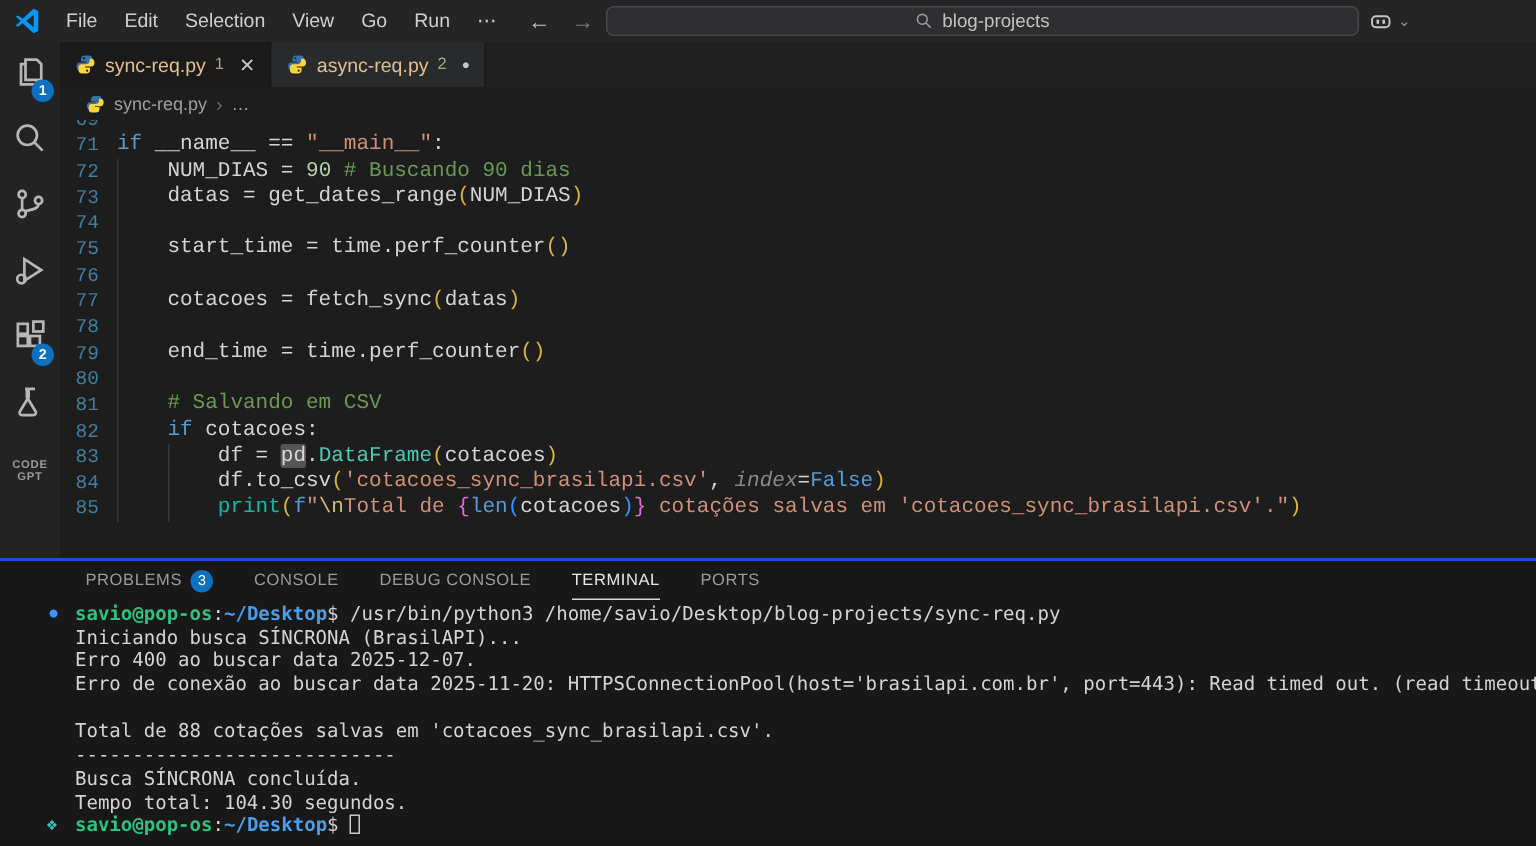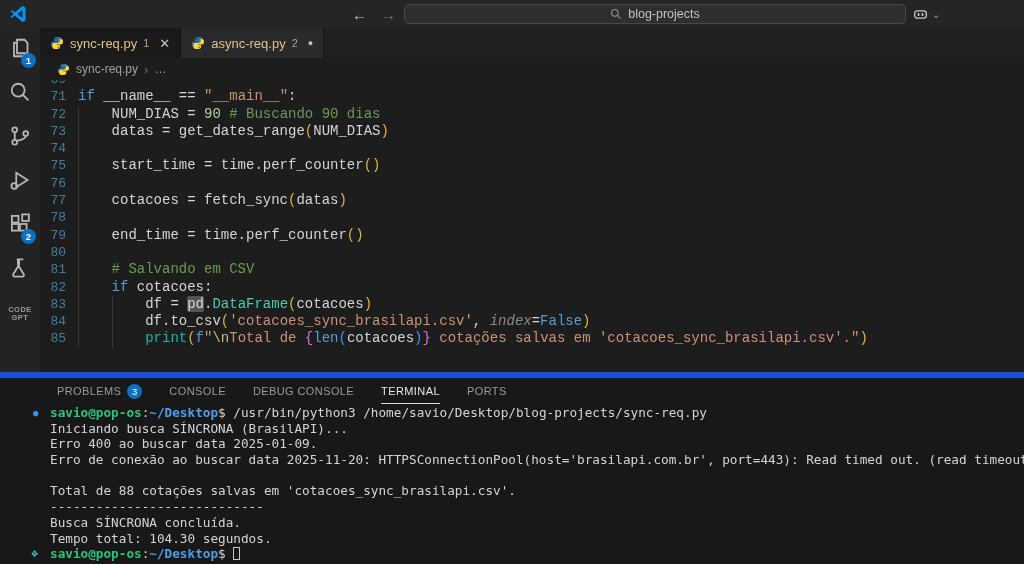--- a/index.html
+++ b/index.html
@@ -57,21 +57,21 @@
   .ig { display:inline-block; width:4ch; height:17.3px; vertical-align:top;
         box-shadow:inset 1px 0 0 #373737; }
   .tk-c{color:#6a9955} .tk-k{color:#569cd6} .tk-s{color:#ce9178} .tk-e{color:#d7ba7d}
   .tk-n2{color:#b5cea8} .tk-cl{color:#4ec9b0} .tk-fy{color:#14b8a6} .tk-g{color:#d8b53d}
   .tk-br{color:#da70d6} .tk-bp{color:#3794ff} .tk-pr{color:#8a8a8a;font-style:italic}
   .tk-t{color:#d4d4d4}
   .tk-hl{color:#d8d8d8;background:#555;border-radius:2px}
 
   
   #panel { position:absolute; left:0; top:372px; width:1024px; height:192px; background:#181818;
-           border-top:6px solid #1d4ed8; }
+           border-top:2px solid #1d4ed8; }
   #paneltabs { display:flex; gap:27px; padding-left:57px; height:26px; align-items:center; }
   .ptab { font-size:11px; letter-spacing:.4px; color:#9b9b9b; display:flex; align-items:center; gap:6px;
           height:100%; }
   .ptab.active { color:#e8e8e8; box-shadow:inset 0 -1px 0 #d7d7d7; }
   .pbadge { min-width:15px; height:15px; border-radius:8px; background:#0e70c0; color:#fff;
             font-size:9.5px; display:flex; align-items:center; justify-content:center; padding:0 3px; }
 
   
   #terminal { position:absolute; left:50px; top:27px; right:0; bottom:0;
               font-family:"DejaVu Sans Mono", monospace; font-size:12.7px; line-height:15.7px;
@@ -83,20 +83,29 @@
 </style>
 </head>
 <body>
 
 <div id="window">
 
   <div id="titlebar">
     <svg id="vscode-logo" viewBox="0 0 24 24">
       <path fill="#0098ff" d="M17.8 1.2 8.1 10 4.2 7 2 8.1l4.3 3.9L2 15.9 4.2 17l3.9-3 9.7 8.8 4.2-2V3.2l-4.2-2zM18 6.5v11L11.2 12 18 6.5z"></path>
     </svg>
+    <div id="menus" style="display: flex;">
+        <span class="mi">File</span>
+        <span class="mi">Edit</span>
+        <span class="mi">Selection</span>
+        <span class="mi">View</span>
+        <span class="mi">Go</span>
+        <span class="mi">Run</span>
+        <span class="mi">⋯</span>
+      </div>
     <div id="nav-arrows">
       <span class="bck">←</span>
       <span class="fwd">→</span>
     </div>
     <div id="searchbox">
       <svg width="12" height="12" viewBox="0 0 16 16" style="stroke:#9a9a9a;fill:none;stroke-width:1.4">
         <circle cx="6.5" cy="6.5" r="4.4"></circle>
           <line x1="9.8" y1="9.8" x2="14" y2="14"></line>
       </svg>
       <span>blog-projects</span>
@@ -224,21 +233,21 @@
         <div class="ptab active">
           <span>TERMINAL</span>
         </div>
         <div class="ptab">
           <span>PORTS</span>
         </div>
       </div>
     <div id="terminal">
         <div class="trow"><span class="deco-dot">●</span><span class="tk-u" style="color: rgb(46, 194, 126); font-weight: bold;">savio@pop-os</span><span class="tk-t">:</span><span class="tk-b" style="color: rgb(75, 159, 234); font-weight: bold;">~/Desktop</span><span class="tk-t">$ /usr/bin/python3 /home/savio/Desktop/blog-projects/sync-req.py</span></div>
         <div class="trow"><span class="tk-t">Iniciando busca SÍNCRONA (BrasilAPI)...</span></div>
-        <div class="trow"><span class="tk-t">Erro 400 ao buscar data 2025-01-09.</span></div>
+        <div class="trow"><span class="tk-t">Erro 400 ao buscar data 2025-12-07.</span></div>
         <div class="trow"><span class="tk-t">Erro de conexão ao buscar data 2025-11-20: HTTPSConnectionPool(host='brasilapi.com.br', port=443): Read timed out. (read timeout=10)</span></div>
         <div class="trow"></div>
         <div class="trow"><span class="tk-t">Total de 88 cotações salvas em 'cotacoes_sync_brasilapi.csv'.</span></div>
         <div class="trow"><span class="tk-t">----------------------------</span></div>
         <div class="trow"><span class="tk-t">Busca SÍNCRONA concluída.</span></div>
         <div class="trow"><span class="tk-t">Tempo total: 104.30 segundos.</span></div>
         <div class="trow"><span class="deco-spark">❖</span><span class="tk-u" style="color: rgb(46, 194, 126); font-weight: bold;">savio@pop-os</span><span class="tk-t">:</span><span class="tk-b" style="color: rgb(75, 159, 234); font-weight: bold;">~/Desktop</span><span class="tk-t">$ </span><span class="cursor"></span></div>
       </div>
   </div>
 

